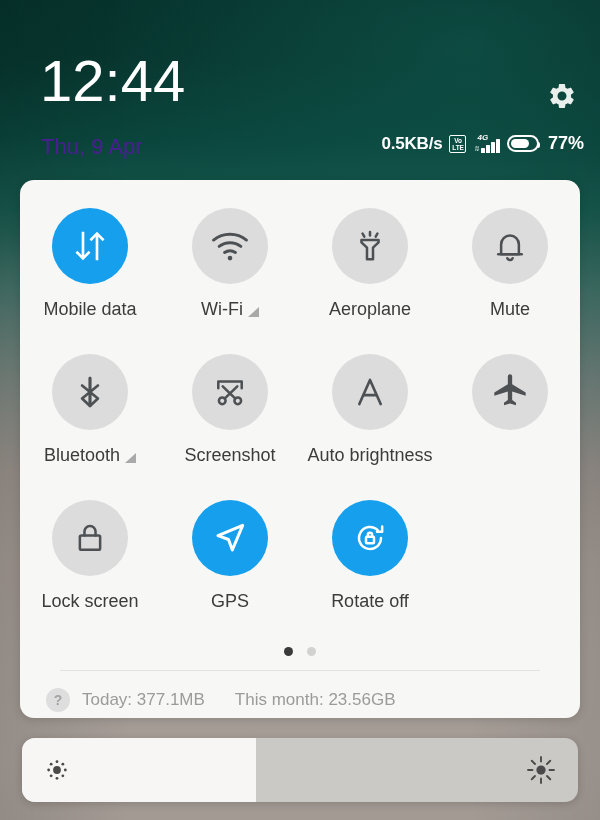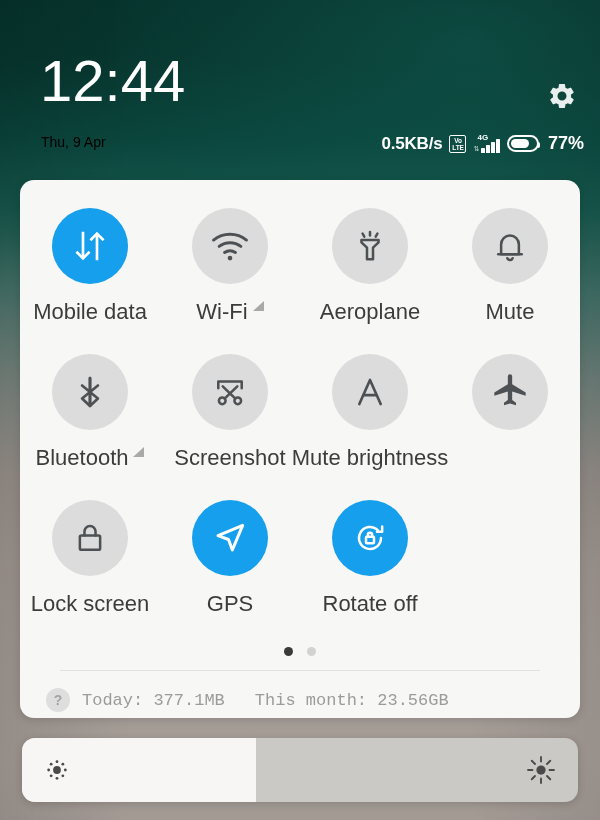--- a/index.html
+++ b/index.html
@@ -60,22 +60,22 @@
     line-height: 58px;
     font-weight: 300;
     color: #ffffff;
     letter-spacing: 0px;
   }
 
   #date {
     position: absolute;
     left: 33px;
     top: 134px;
-    font-size: 14px;
-    color: #000000;
+    font-size: 22px;
+    color: #4c1d95;
     font-weight: 400;
   }
 
   #gear-btn {
     position: absolute;
     right: 26px;
     top: 78px;
     width: 40px;
     height: 40px;
     display: flex;
@@ -116,20 +116,21 @@
     color: #ffffff;
     letter-spacing: -0.2px;
   }
   .signal-wrap {
     position: relative;
     display: flex;
     align-items: flex-end;
     gap: 1.5px;
     height: 19px;
     padding-left: 8px;
+    font-style: italic;
   }
   .signal-wrap .gen {
     position: absolute;
     left: 4px;
     top: -1px;
     font-size: 8px;
     font-weight: 700;
     color: #ffffff;
   }
   .signal-wrap .arrows {
@@ -219,24 +220,25 @@
     background: #dcdcdc;
     display: flex;
     align-items: center;
     justify-content: center;
   }
   .tile.active .tile-circle {
     background: #159fec;
   }
   .tile-label {
     margin-top: 15px;
-    font-size: 22px;
+    font-size: 18px;
     color: #3c3c3c;
     white-space: nowrap;
     display: flex;
+    align-items: center;
     gap: 5px;
   }
   .tri {
     width: 0;
     height: 0;
     border-style: solid;
     border-width: 0 0 10px 11px;
     border-color: transparent transparent #a9a9a9 transparent;
     display: inline-block;
     position: relative;
@@ -285,21 +287,20 @@
     color: #a3a3a3;
     font-size: 14px;
     font-weight: 700;
     display: flex;
     align-items: center;
     justify-content: center;
   }
   .usage-text {
     font-size: 17px;
     color: #9b9b9b;
-    font-family: Liberation Mono, monospace;
   }
   #usage-month { margin-left: 18px; }
 
   
   #brightness {
     position: absolute;
     left: 22px;
     top: 738px;
     width: 556px;
     height: 64px;
@@ -473,21 +474,21 @@
         <div class="tile">
           <div class="tile-circle">
             <span style="display: flex;">
               <svg width="40" height="40" viewBox="0 0 24 24" fill="none" stroke="#4d5154" stroke-width="1.6" stroke-linecap="round" stroke-linejoin="round">
         <path d="M5.6 19.2 12 4.8l6.4 14.4"></path>
         <line x1="8.3" y1="13.9" x2="15.7" y2="13.9"></line>
       </svg>
             </span>
           </div>
           <div class="tile-label">
-            <span>Mute brightness</span>
+            <span>Auto brightness</span>
           </div>
         </div>
         <div class="tile">
           <div class="tile-circle">
             <span style="display: flex;">
               <svg width="40" height="40" viewBox="0 0 24 24" fill="#4d5154">
         <path d="M21.4 14.2v-1.9l-8.1-4.9V2.7a1.3 1.3 0 0 0-2.6 0v4.7L2.6 12.3v1.9l8.1-2.5v5.1l-2.3 1.7v1.4l3.6-1 3.6 1v-1.4l-2.3-1.7v-5.1z"></path>
       </svg>
             </span>
           </div>

